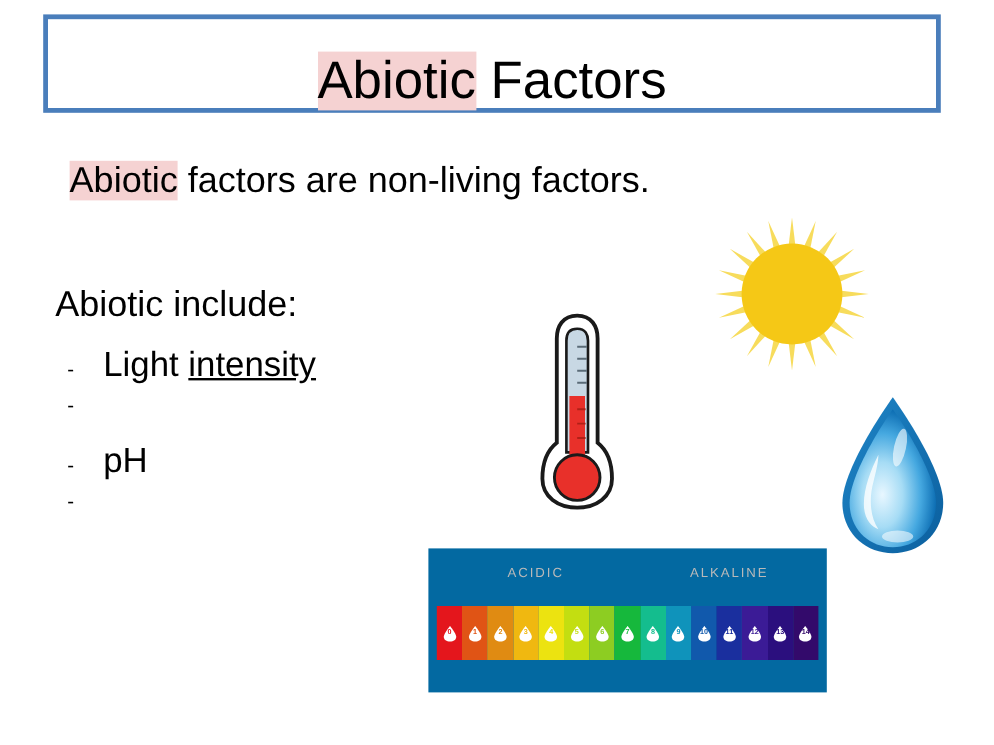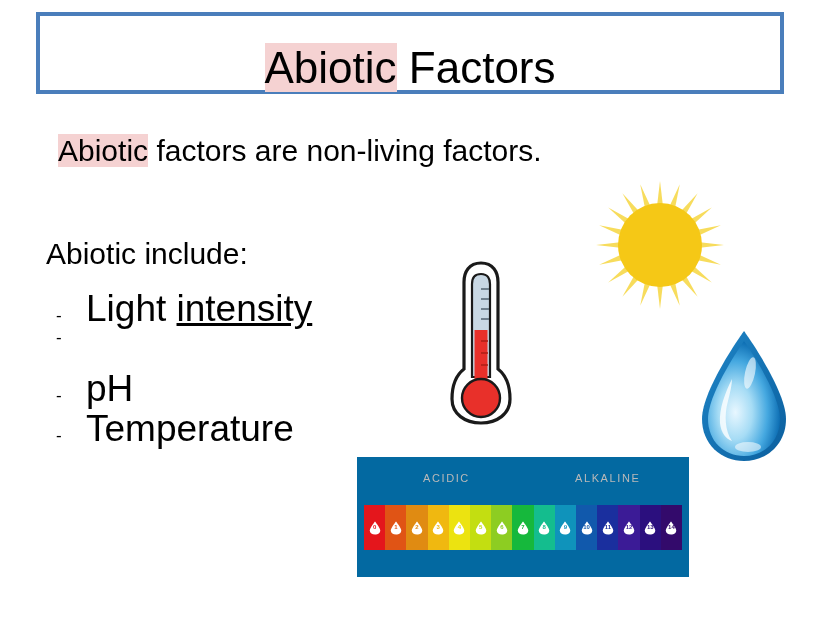--- a/index.html
+++ b/index.html
@@ -69,21 +69,21 @@
     align-items: baseline;
     height: 40px;
   }
   .bullet-dash {
     width: 30px;
     font-size: 17px;
     color: #000;
     flex: none;
   }
   .bullet-text {
-    font-size: 37px;
+    font-size: 29px;
     white-space: pre;
   }
   .u {
     text-decoration: underline;
   }
 
   
   #sun {
     position: absolute;
     left: 592px;
@@ -195,21 +195,20 @@
   </li>
   <li>
     <span class="bullet-dash">-</span>
   </li>
   <li>
     <span class="bullet-dash">-</span>
     <span class="bullet-text"><span>pH</span><span class="u"></span></span>
   </li>
   <li>
     <span class="bullet-dash">-</span>
-    <span class="bullet-text"><span>Temperature</span><span class="u"></span></span>
   </li>
 </ul>
 
 <div id="sun">
   <svg viewBox="0 0 136 130" width="136" height="130">
     <g id="sun-rays">
         <polygon points="68,1 64.89955676041001,27.126694734706867 71.10044323958999,27.126694734706867" fill="#f7dc5c"></polygon>
         <polygon points="87.77708763999664,4.132382957110174 76.75479821371044,28.02225658267919 82.65219170654107,29.938435884935636" fill="#f7dc5c"></polygon>
         <polygon points="105.61825614671828,13.222912360003363 87.75305901958696,32.53745759542679 92.7696815614334,36.18224721902857" fill="#f7dc5c"></polygon>
         <polygon points="119.77708763999664,27.38174385328172 96.81775278097143,40.230318438566606 100.46254240457321,45.246940980413044" fill="#f7dc5c"></polygon>

